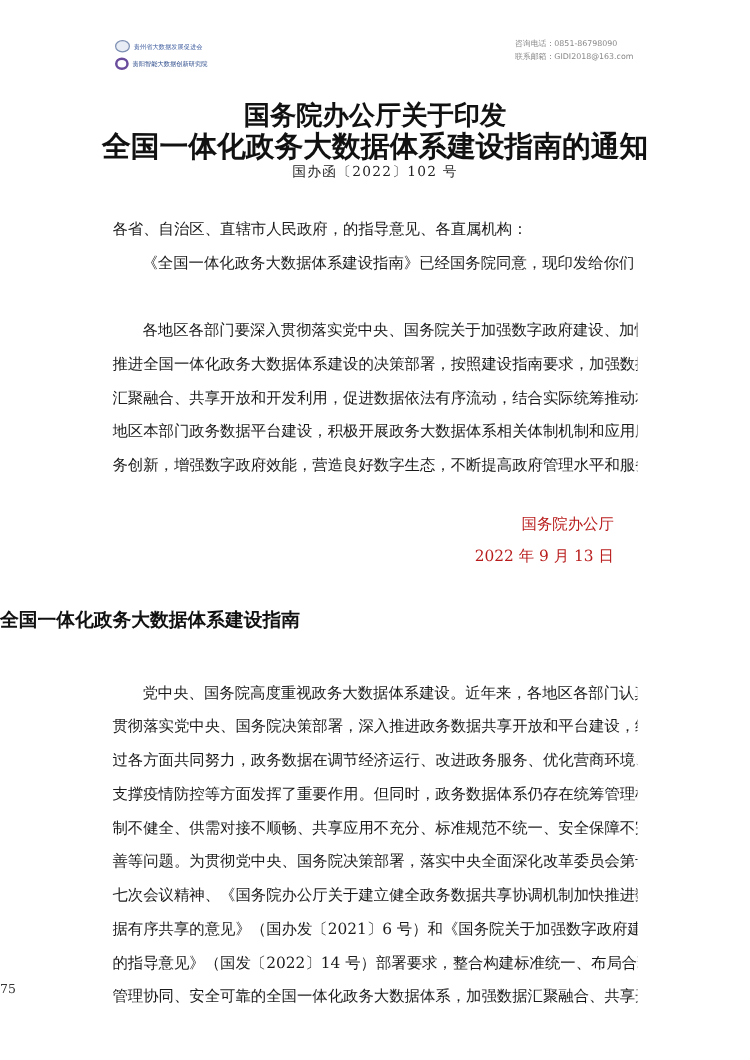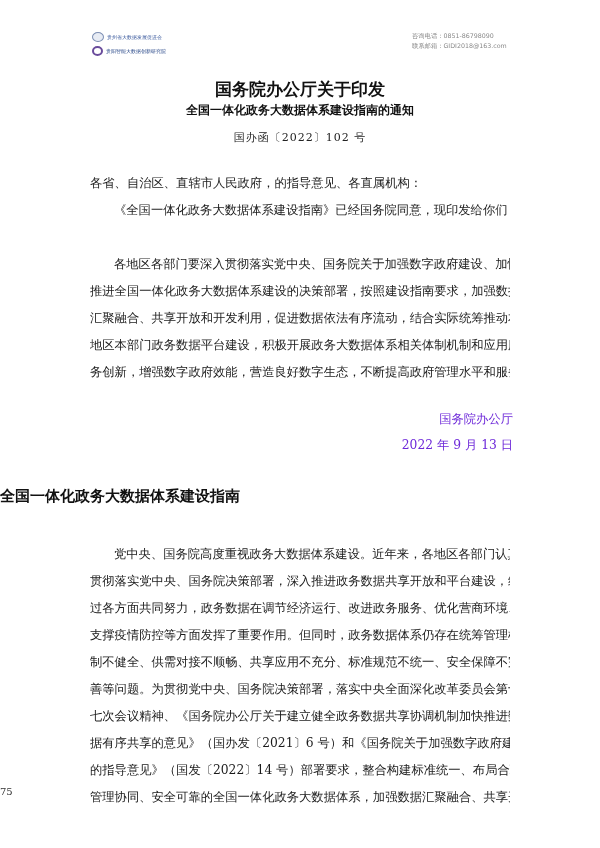--- a/index.html
+++ b/index.html
@@ -7,27 +7,27 @@
     .header { position: absolute; top: 0; left: 0; width: 600px; height: 60px; }
     .logo-block { position: absolute; left: 92px; top: 31px; }
     .logo-row { display: flex; align-items: center; height: 12px; margin-bottom: 2px; }
     .logo-mark { width: 10px; height: 8px; border-radius: 50%; margin-right: 3px; }
     .logo-mark.one { border: 1px solid #7d8fb3; background: #e8ecf4; }
     .logo-mark.two { border: 2px solid #6a4c9c; width: 7px; height: 6px; }
     .logo-text { font-family: "DejaVu Sans", sans-serif; font-size: 5px; color: #3c5b9e; white-space: nowrap; }
     .logo-text.two { color: #2b4a8a; }
     .contact { position: absolute; left: 412px; top: 31px; font-family: "DejaVu Sans", sans-serif; font-size: 6.3px; color: #888888; line-height: 10px; }
     .title { position: absolute; left: 0; width: 600px; text-align: center; font-family: "DejaVu Sans", sans-serif; font-weight: bold; color: #111; }
-    .t1 { top: 78px; font-size: 17px; }
-    .t2 { top: 102px; font-size: 12px; }
+    .t1 { top: 78px; font-size: 21px; }
+    .t2 { top: 102px; font-size: 23px; }
     .docno { position: absolute; top: 130px; left: 0; width: 600px; text-align: center; font-size: 11px; color: #222; letter-spacing: 1px; }
     .para { position: absolute; left: 90px; width: 420px; font-size: 12.3px; line-height: 27px; text-align: justify; color: #1a1a1a; }
     .para .line { display: block; white-space: nowrap; overflow: hidden; }
     .indent { padding-left: 24px; }
-    .sig { position: absolute; right: 87px; text-align: right; font-size: 12.3px; color: #6d28d9; }
+    .sig { position: absolute; right: 109px; text-align: right; font-size: 12.3px; color: #b91c1c; }
     .sig1 { top: 411px; }
     .sig2 { top: 437px; }
     .section-title { position: absolute; top: 487px; left: 0; width: 600px; text-align: left; font-family: "DejaVu Sans", sans-serif; font-weight: bold; font-size: 15px; color: #111; }
     .page-num { position: absolute; top: 786px; left: 0; width: 600px; text-align: left; font-size: 10px; color: #333; }
   </style>
 </head>
 <body>
 
 <div class="header">
   <div class="logo-block">

